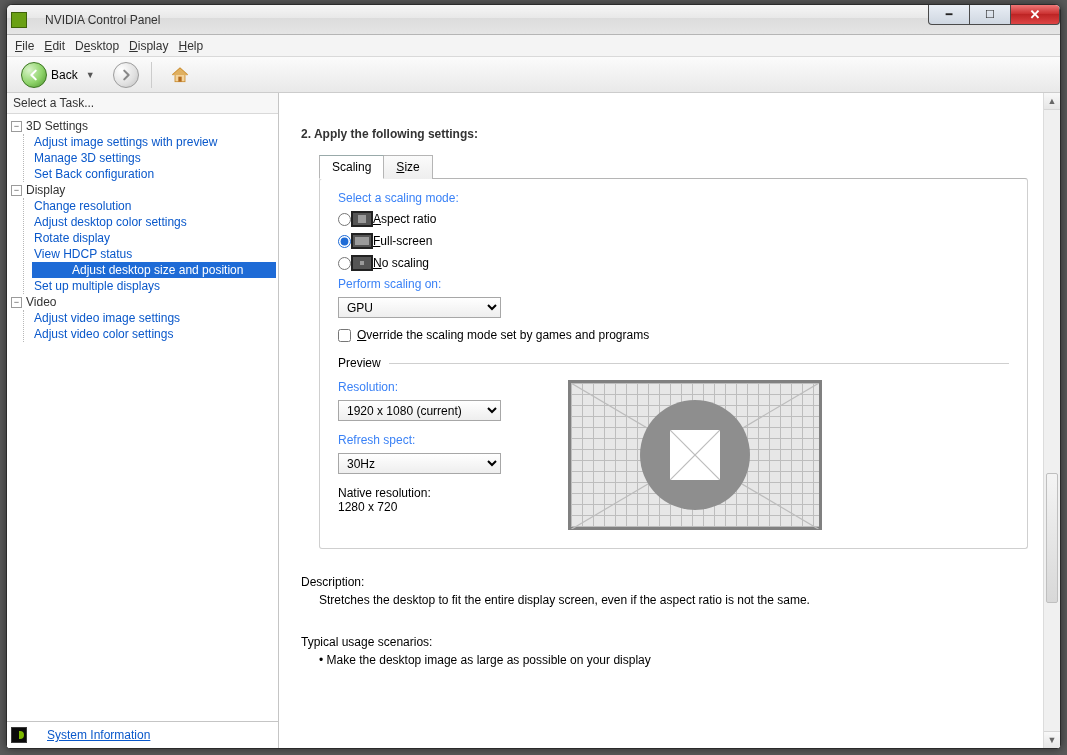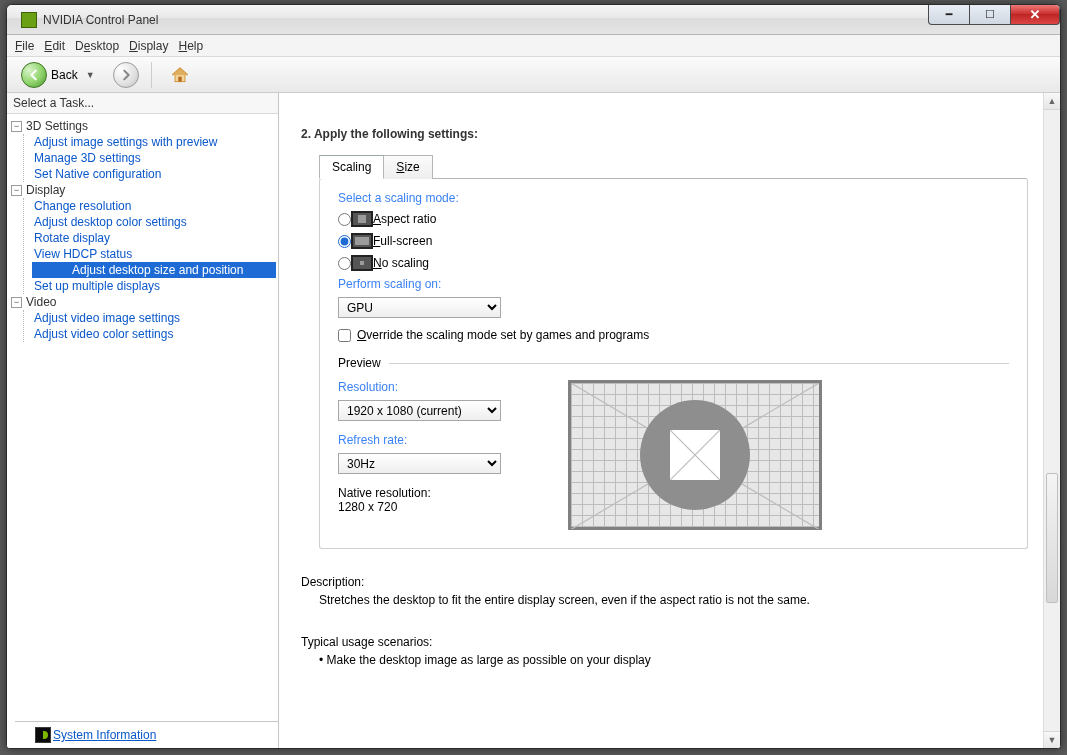--- a/index.html
+++ b/index.html
@@ -13,22 +13,23 @@
   box-shadow: 0 0 10px rgba(0,0,0,.5);
   display: flex; flex-direction: column;
   overflow: hidden;
 }
 
 
 .titlebar {
   height: 30px;
   background: linear-gradient(to bottom, #f6f6f6 0%, #e8e8e8 45%, #dcdcdc 46%, #e5e5e5 100%);
   border-bottom: 1px solid #b5b5b5;
-  display: flex; align-items: center; padding: 0 14px;
+  display: flex; align-items: center; padding: 0 4px;
   position: relative;
+  gap: 12px;
 }
 .titlebar .app-icon { width: 16px; height: 16px; margin-right: 6px; background: #6aa014; border: 1px solid #3e6208; display:inline-block; }
 .titlebar .title { color: #333; font-size: 12px; }
 .winbtns { position: absolute; right: 0; top: 0; display: flex; }
 .winbtn { width: 42px; height: 20px; border: 1px solid #4a4a4a; border-top:none; margin-left:-1px;
   display:flex; align-items:center; justify-content:center; }
 .winbtn.min { border-bottom-left-radius: 4px; background: linear-gradient(#e9eef5,#cfd7e1); }
 .winbtn.max { background: linear-gradient(#e9eef5,#cfd7e1); }
 .winbtn.close { width: 50px; border-bottom-right-radius: 4px; background: linear-gradient(#e77,#c33 45%,#b22 46%,#d44); }
 .winbtn .glyph { font-size: 11px; color: #222; }
@@ -55,21 +56,21 @@
 .sidebar-header { padding: 3px 6px; border-bottom:1px solid #d9d9d9; background:#f7f7f7; color:#333; }
 .tree { flex:1; padding: 4px 2px; overflow:auto; }
 .tree ul { list-style:none; }
 .tree > ul > li { margin-bottom: 0; }
 .tree .cat { display:flex; align-items:center; gap:4px; padding: 1px 2px; color:#333; }
 .tree .expander { width:11px; height:11px; border:1px solid #9b9b9b; background:#fff; display:inline-flex; align-items:center; justify-content:center; font-size:9px; color:#555; line-height:1; }
 .tree .children { margin-left: 14px; border-left: 1px dotted #b8b8b8; padding-left: 8px; }
 .tree .leaf { padding: 1px 2px; color:#0a58ca; cursor:pointer; display:block; }
 .tree .leaf.selected { background:#1e6bd6; color:#fff;padding-left:40px; }
 
-.sysinfo-bar { border-top:1px solid #c5c5c5; padding: 5px 20px; display:flex; align-items:center; gap:2px; background:#fff;margin-left:8px; }
+.sysinfo-bar { border-top:1px solid #c5c5c5; padding: 5px 4px; display:flex; align-items:center; gap:20px; background:#fff; }
 .sysinfo-bar .nv-icon { width:16px; height:16px; background:#0b0b0b; border:1px solid #3a3a3a; position:relative; }
 .sysinfo-bar .nv-icon::after { content:""; position:absolute; inset:3px 2px 3px 7px; background:#7db800; border-radius: 0 6px 6px 0; }
 .sysinfo-bar a { color:#0a58ca; text-decoration: underline; cursor:pointer; }
 
 .content { flex:1; position:relative; background:#fff; overflow:hidden; }
 .content-scroll { position:absolute; inset:0 18px 0 0; overflow:auto; padding: 0 14px 10px 22px; }
 .vscroll { position:absolute; right:0; top:0; bottom:0; width:17px; background:#f0f0f0; border-left:1px solid #dcdcdc; }
 .vscroll .arrow { height:17px; display:flex; align-items:center; justify-content:center; color:#666; font-size:9px; background:linear-gradient(#f8f8f8,#e6e6e6); border-bottom:1px solid #d6d6d6; }
 .vscroll .arrow.bot { position:absolute; bottom:0; left:0; right:0; border-top:1px solid #d6d6d6; border-bottom:none; }
 .vscroll .thumb { position:absolute; left:2px; right:2px; top:380px; height:130px; background:linear-gradient(#f4f4f4,#d8d8d8); border:1px solid #bfbfbf; border-radius:2px; }
@@ -186,21 +187,21 @@
       <div class="tree">
         <ul>
           <li>
             <div class="cat">
                 <span class="expander">−</span>
                 <span>3D Settings</span>
               </div>
             <div class="children">
               <span class="leaf">Adjust image settings with preview</span>
               <span class="leaf">Manage 3D settings</span>
-              <span class="leaf">Set Native configuration</span>
+              <span class="leaf">Set Back configuration</span>
             </div>
           </li>
           <li>
             <div class="cat">
                 <span class="expander">−</span>
                 <span>Display</span>
               </div>
             <div class="children">
               <span class="leaf">Change resolution</span>
               <span class="leaf">Adjust desktop color settings</span>
@@ -276,21 +277,21 @@
                 <span>Preview</span>
                 <span class="line"></span>
               </div>
 
               <div class="preview-row">
                 <div class="preview-left">
                   <div class="label">Resolution:</div>
                   <select>
                     <option>1920 x 1080 (current)</option>
                   </select>
-                  <div class="label" style="margin-top:12px">Refresh rate:</div>
+                  <div class="label" style="margin-top:12px">Refresh spect:</div>
                   <select>
                     <option>30Hz</option>
                   </select>
                   <div class="native">
                     <div>Native resolution:</div>
                     <div>1280 x 720</div>
                   </div>
                 </div>
 
                 <div class="preview-box">

